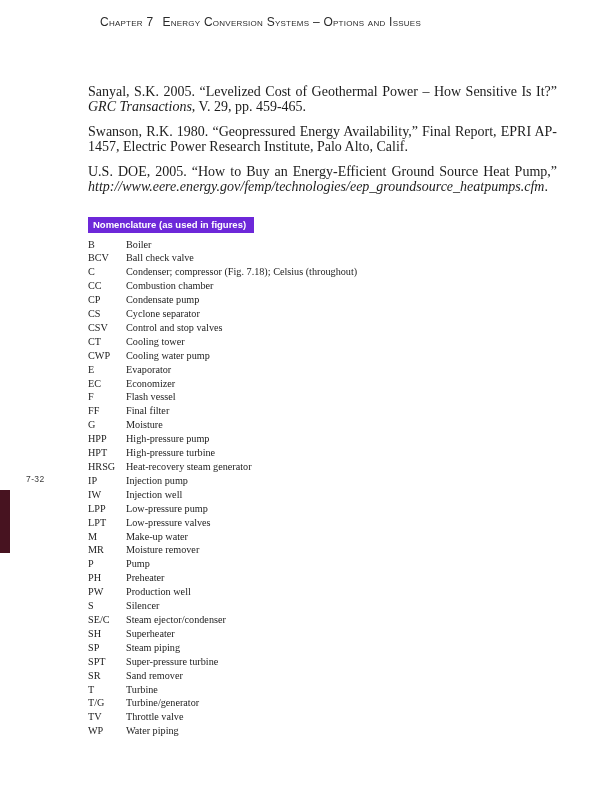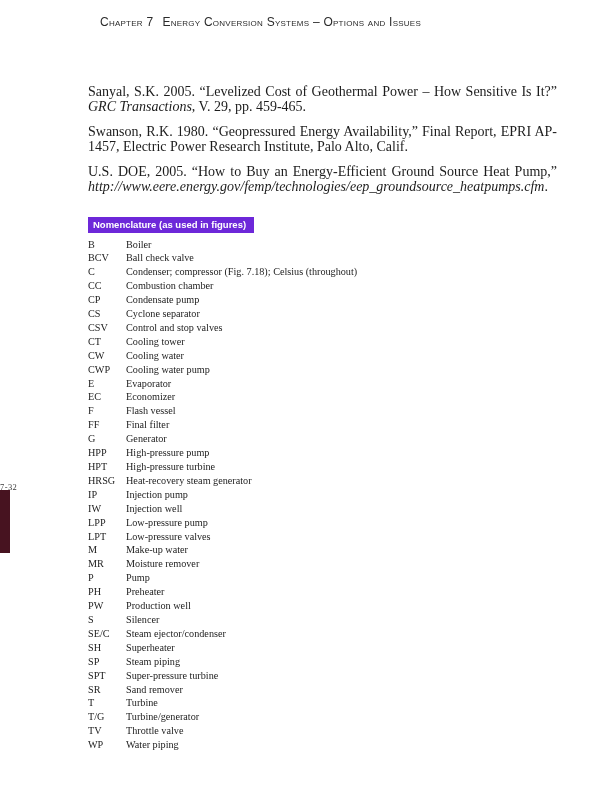--- a/index.html
+++ b/index.html
@@ -22,26 +22,25 @@
     font-family: "Liberation Sans", sans-serif;
     font-size: 12px;
     color: #2b2b2b;
     letter-spacing: 0.25px;
     font-variant: small-caps;
     white-space: nowrap;
   }
   .running-header .chapter-label { margin-right: 9px; }
   .page-number {
     position: absolute;
-    left: 0; top: 474px;
-    font-family: Liberation Serif, serif;
+    left: 26px; top: 474px;
+    font-family: Liberation Sans, sans-serif;
     font-size: 8.5px;
     color: #3a3a3a;
     letter-spacing: 0.4px;
-    margin-top: 8px;
   }
   .tab-bar {
     position: absolute;
     left: 0; top: 490px;
     width: 10px; height: 63px;
     background: #471320;
   }
   .content {
     position: absolute;
     left: 88px; top: 84px;
@@ -124,24 +123,20 @@
         </div>
         <div class="nom-row">
           <span class="nom-abbr">CSV</span>
           <span class="nom-def">Control and stop valves</span>
         </div>
         <div class="nom-row">
           <span class="nom-abbr">CT</span>
           <span class="nom-def">Cooling tower</span>
         </div>
         <div class="nom-row">
-          <span class="nom-abbr">CW</span>
-          <span class="nom-def">Cooling water</span>
-        </div>
-        <div class="nom-row">
           <span class="nom-abbr">CWP</span>
           <span class="nom-def">Cooling water pump</span>
         </div>
         <div class="nom-row">
           <span class="nom-abbr">E</span>
           <span class="nom-def">Evaporator</span>
         </div>
         <div class="nom-row">
           <span class="nom-abbr">EC</span>
           <span class="nom-def">Economizer</span>
@@ -149,21 +144,21 @@
         <div class="nom-row">
           <span class="nom-abbr">F</span>
           <span class="nom-def">Flash vessel</span>
         </div>
         <div class="nom-row">
           <span class="nom-abbr">FF</span>
           <span class="nom-def">Final filter</span>
         </div>
         <div class="nom-row">
           <span class="nom-abbr">G</span>
-          <span class="nom-def">Generator</span>
+          <span class="nom-def">Moisture</span>
         </div>
         <div class="nom-row">
           <span class="nom-abbr">HPP</span>
           <span class="nom-def">High-pressure pump</span>
         </div>
         <div class="nom-row">
           <span class="nom-abbr">HPT</span>
           <span class="nom-def">High-pressure turbine</span>
         </div>
         <div class="nom-row">

